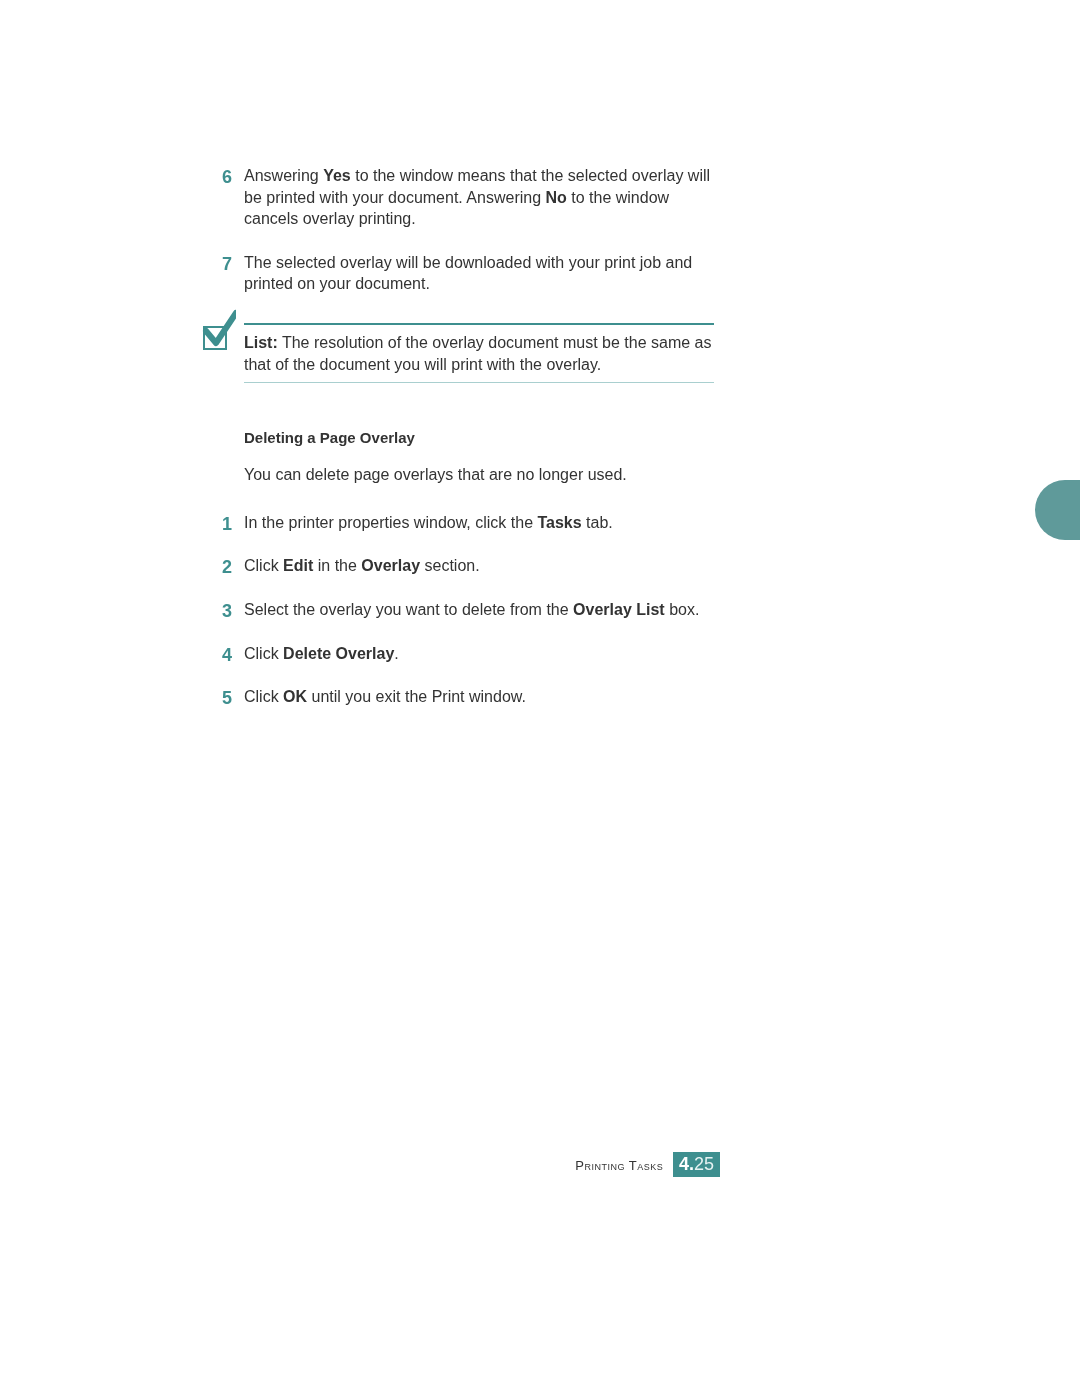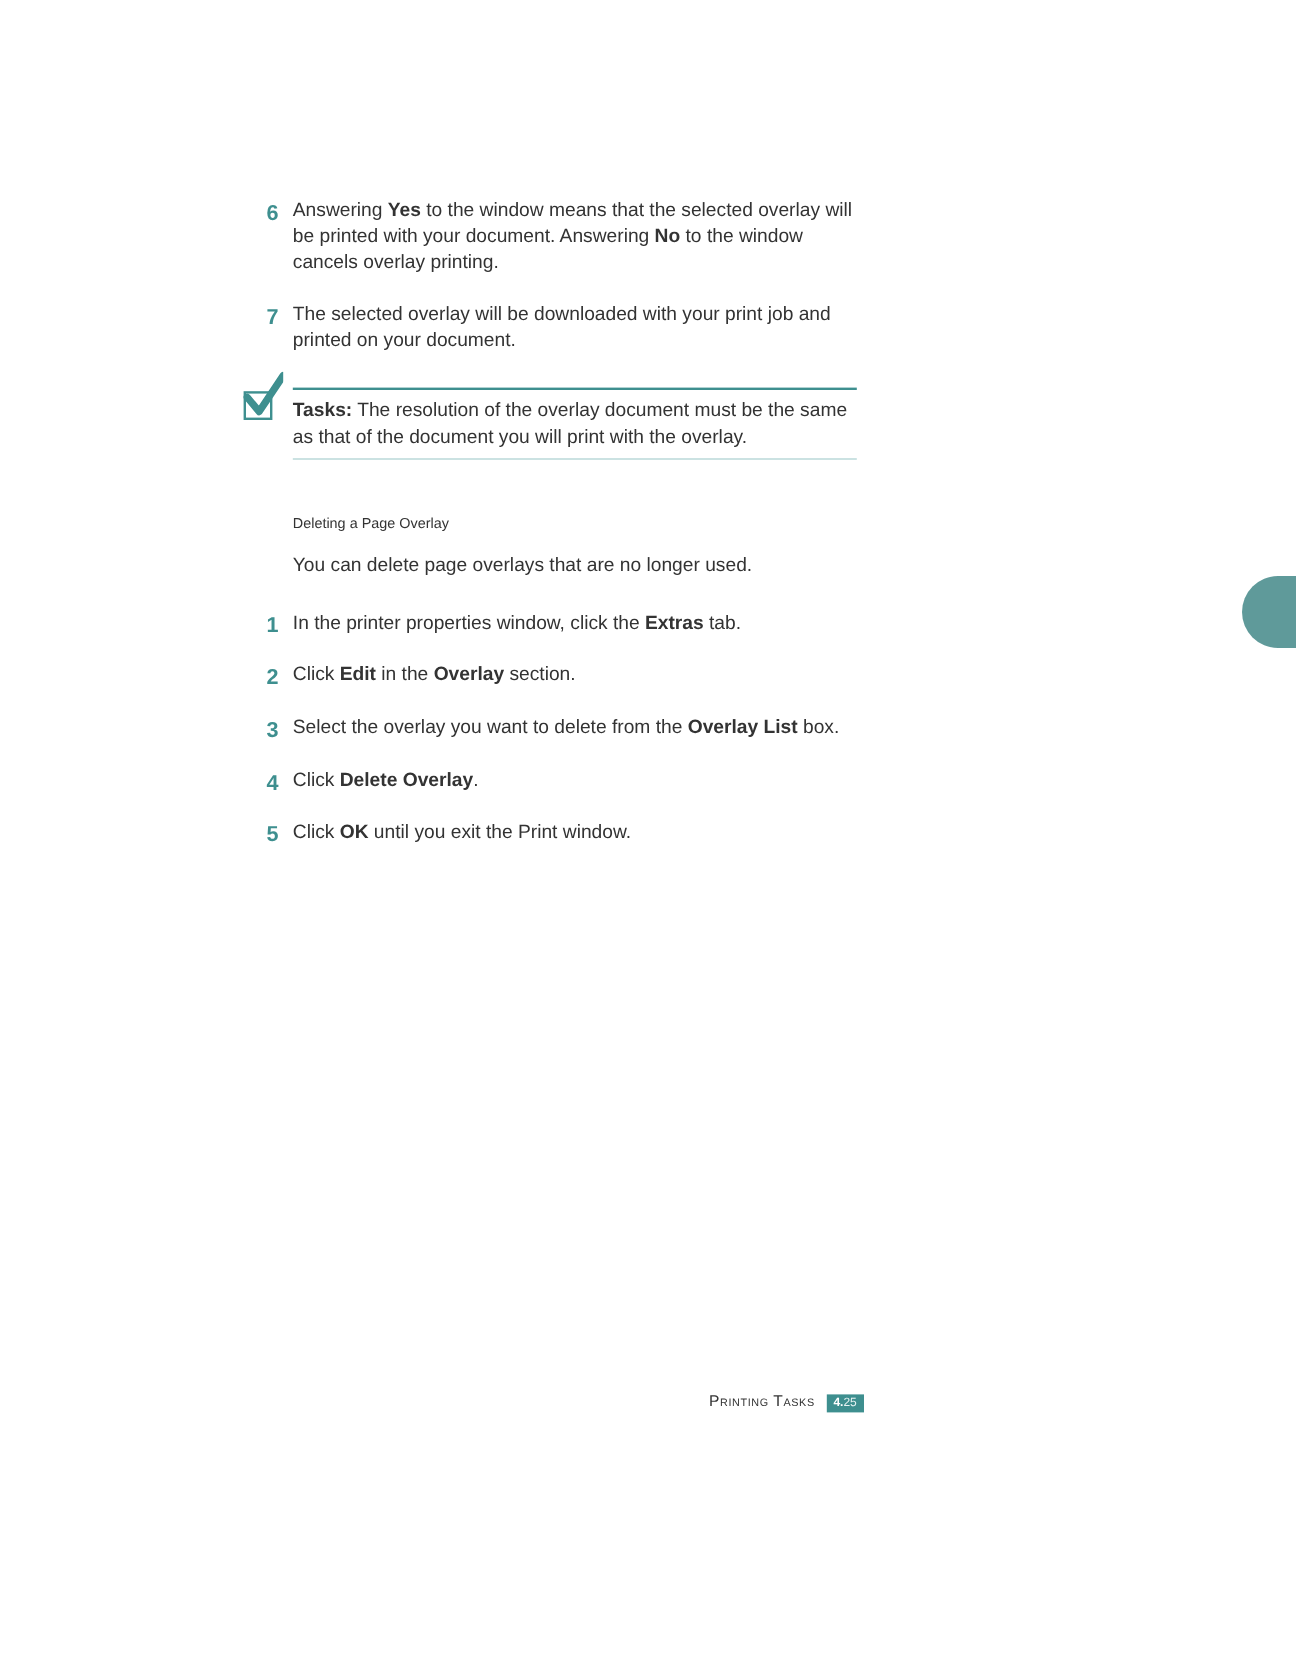--- a/index.html
+++ b/index.html
@@ -64,22 +64,22 @@
     position: absolute;
     top: 480px;
     right: 0;
     width: 45px;
     height: 60px;
     background: #5f9a9a;
     border-top-left-radius: 30px;
     border-bottom-left-radius: 30px;
   }
   h2 {
-    font-size: 12px;
-    font-weight: normal;
+    font-size: 15px;
+    font-weight: bold;
     color: #333;
     margin: 46px 0 18px 0;
   }
   .intro {
     margin: 0 0 26px 0;
     line-height: 1.35;
   }
   .footer {
     position: absolute;
     bottom: 220px;
@@ -92,21 +92,21 @@
     letter-spacing: 0.5px;
     color: #333;
     margin-right: 6px;
     margin-top: 47px;
   }
   .footer .pagebox {
     display: inline-block;
     background: #3e8f8f;
     color: #fff;
     padding: 2px 6px;
-    font-size: 10px;
+    font-size: 18px;
     font-weight: bold;
   }
   .footer .pagebox .sub {
     color: #e6f2f2;
     font-weight: normal;
   }
   b { font-weight: bold; }
 </style>
 </head>
 <body>
@@ -128,32 +128,32 @@
           <p>The selected overlay will be downloaded with your print job and printed on your document.</p>
         </div>
       </div>
     </div>
 
   <div class="note-wrap">
     <svg class="check-icon" viewBox="0 0 40 44">
       <rect x="8" y="18" width="22" height="22" fill="none" stroke="#3e8f8f" stroke-width="2"></rect>
       <path d="M 10 22 L 20 34 L 40 4" fill="none" stroke="#3e8f8f" stroke-width="6" stroke-linecap="round" stroke-linejoin="round"></path>
     </svg>
-    <div class="note-box" id="note-box"><b>Tasks:</b> The resolution of the overlay document must be the same as that of the document you will print with the overlay.</div>
+    <div class="note-box" id="note-box"><b>List:</b> The resolution of the overlay document must be the same as that of the document you will print with the overlay.</div>
   </div>
 
   <h2>Deleting a Page Overlay</h2>
 
   <p class="intro">You can delete page overlays that are no longer used.</p>
 
   <div id="steps-b">
       <div class="step">
         <span class="step-num">1</span>
         <div class="step-body">
-          <p>In the printer properties window, click the <b>Extras</b> tab.</p>
+          <p>In the printer properties window, click the <b>Tasks</b> tab.</p>
         </div>
       </div>
       <div class="step">
         <span class="step-num">2</span>
         <div class="step-body">
           <p>Click <b>Edit</b> in the <b>Overlay</b> section.</p>
         </div>
       </div>
       <div class="step">
         <span class="step-num">3</span>

